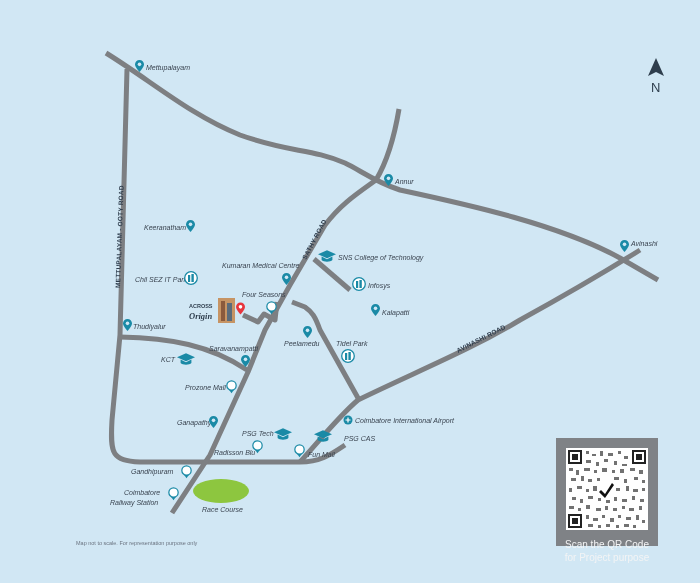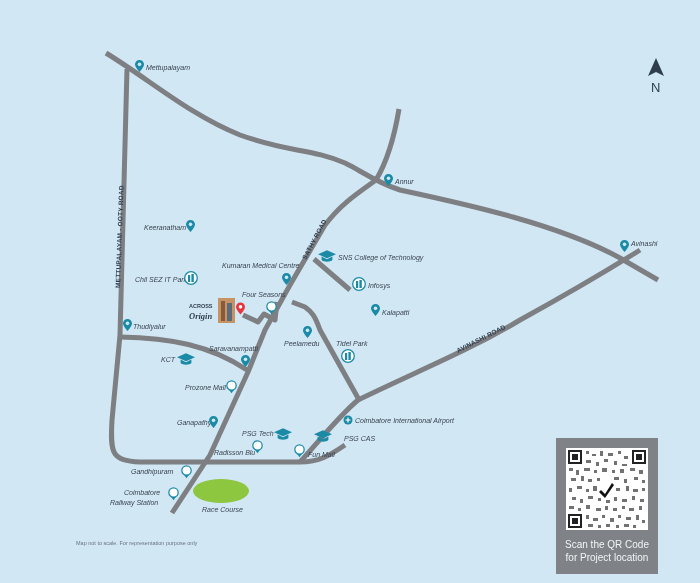--- a/index.html
+++ b/index.html
@@ -4,21 +4,21 @@
 <style>
   html, body { margin: 0; padding: 0; }
   body { width: 700px; height: 583px; background: #d1e7f4; overflow: hidden; position: relative; font-family: "Liberation Sans", sans-serif; }
   #map { position: absolute; left: 0; top: 0; width: 700px; height: 583px; }
   .road { fill: none; stroke: #7d7f82; stroke-width: 5; stroke-linecap: butt; stroke-linejoin: round; }
   .road-label { font-family: "Liberation Sans", sans-serif; font-size: 6.5px; font-weight: bold; fill: #2f3e4e; letter-spacing: 0.2px; }
   .place-label { font-family: "Liberation Sans", sans-serif; font-size: 7px; font-style: italic; fill: #3a4450; }
   .note { font-family: "Liberation Sans", sans-serif; font-size: 5.5px; fill: #6b7480; }
   .north { fill: #2e3e4d; }
   .north-label { font-family: "Liberation Sans", sans-serif; font-size: 13px; fill: #2e3e4d; }
-  .qr-box { position: absolute; left: 556px; top: 438px; width: 102px; height: 136px; background: #7f8286; }
+  .qr-box { position: absolute; left: 556px; top: 438px; width: 102px; height: 108px; background: #7f8286; }
   .qr-code { position: absolute; left: 10px; top: 10px; width: 82px; height: 82px; background: #fff; }
   .qr-text { position: absolute; left: 0; width: 102px; text-align: center; color: #f3f4f5; font-size: 10px; line-height: 14px; font-family: "Liberation Sans", sans-serif; }
 </style>
 </head>
 <body>
 
 <svg id="map" viewBox="0 0 700 583" xmlns="http://www.w3.org/2000/svg">
   <rect x="0" y="0" width="700" height="583" fill="#d1e7f4"></rect>
 
   <g>
@@ -271,14 +271,14 @@
           <rect x="32" y="77" width="3" height="3"></rect>
           <rect x="40" y="76" width="4" height="3"></rect>
           <rect x="50" y="77" width="3" height="3"></rect>
           <rect x="58" y="76" width="5" height="3"></rect>
           <rect x="67" y="77" width="3" height="3"></rect>
       </g>
       <path d="M35,42 L39,46 L46,35 L48,37 L39,50 L33,44 Z" fill="#111"></path>
     </svg>
   </div>
   <div class="qr-text" style="top:100px;">Scan the QR Code</div>
-  <div class="qr-text" style="top:113px;">for Project location</div>
+  <div class="qr-text" style="top:113px;">for Project purpose</div>
 </div>
 
 </body></html>

